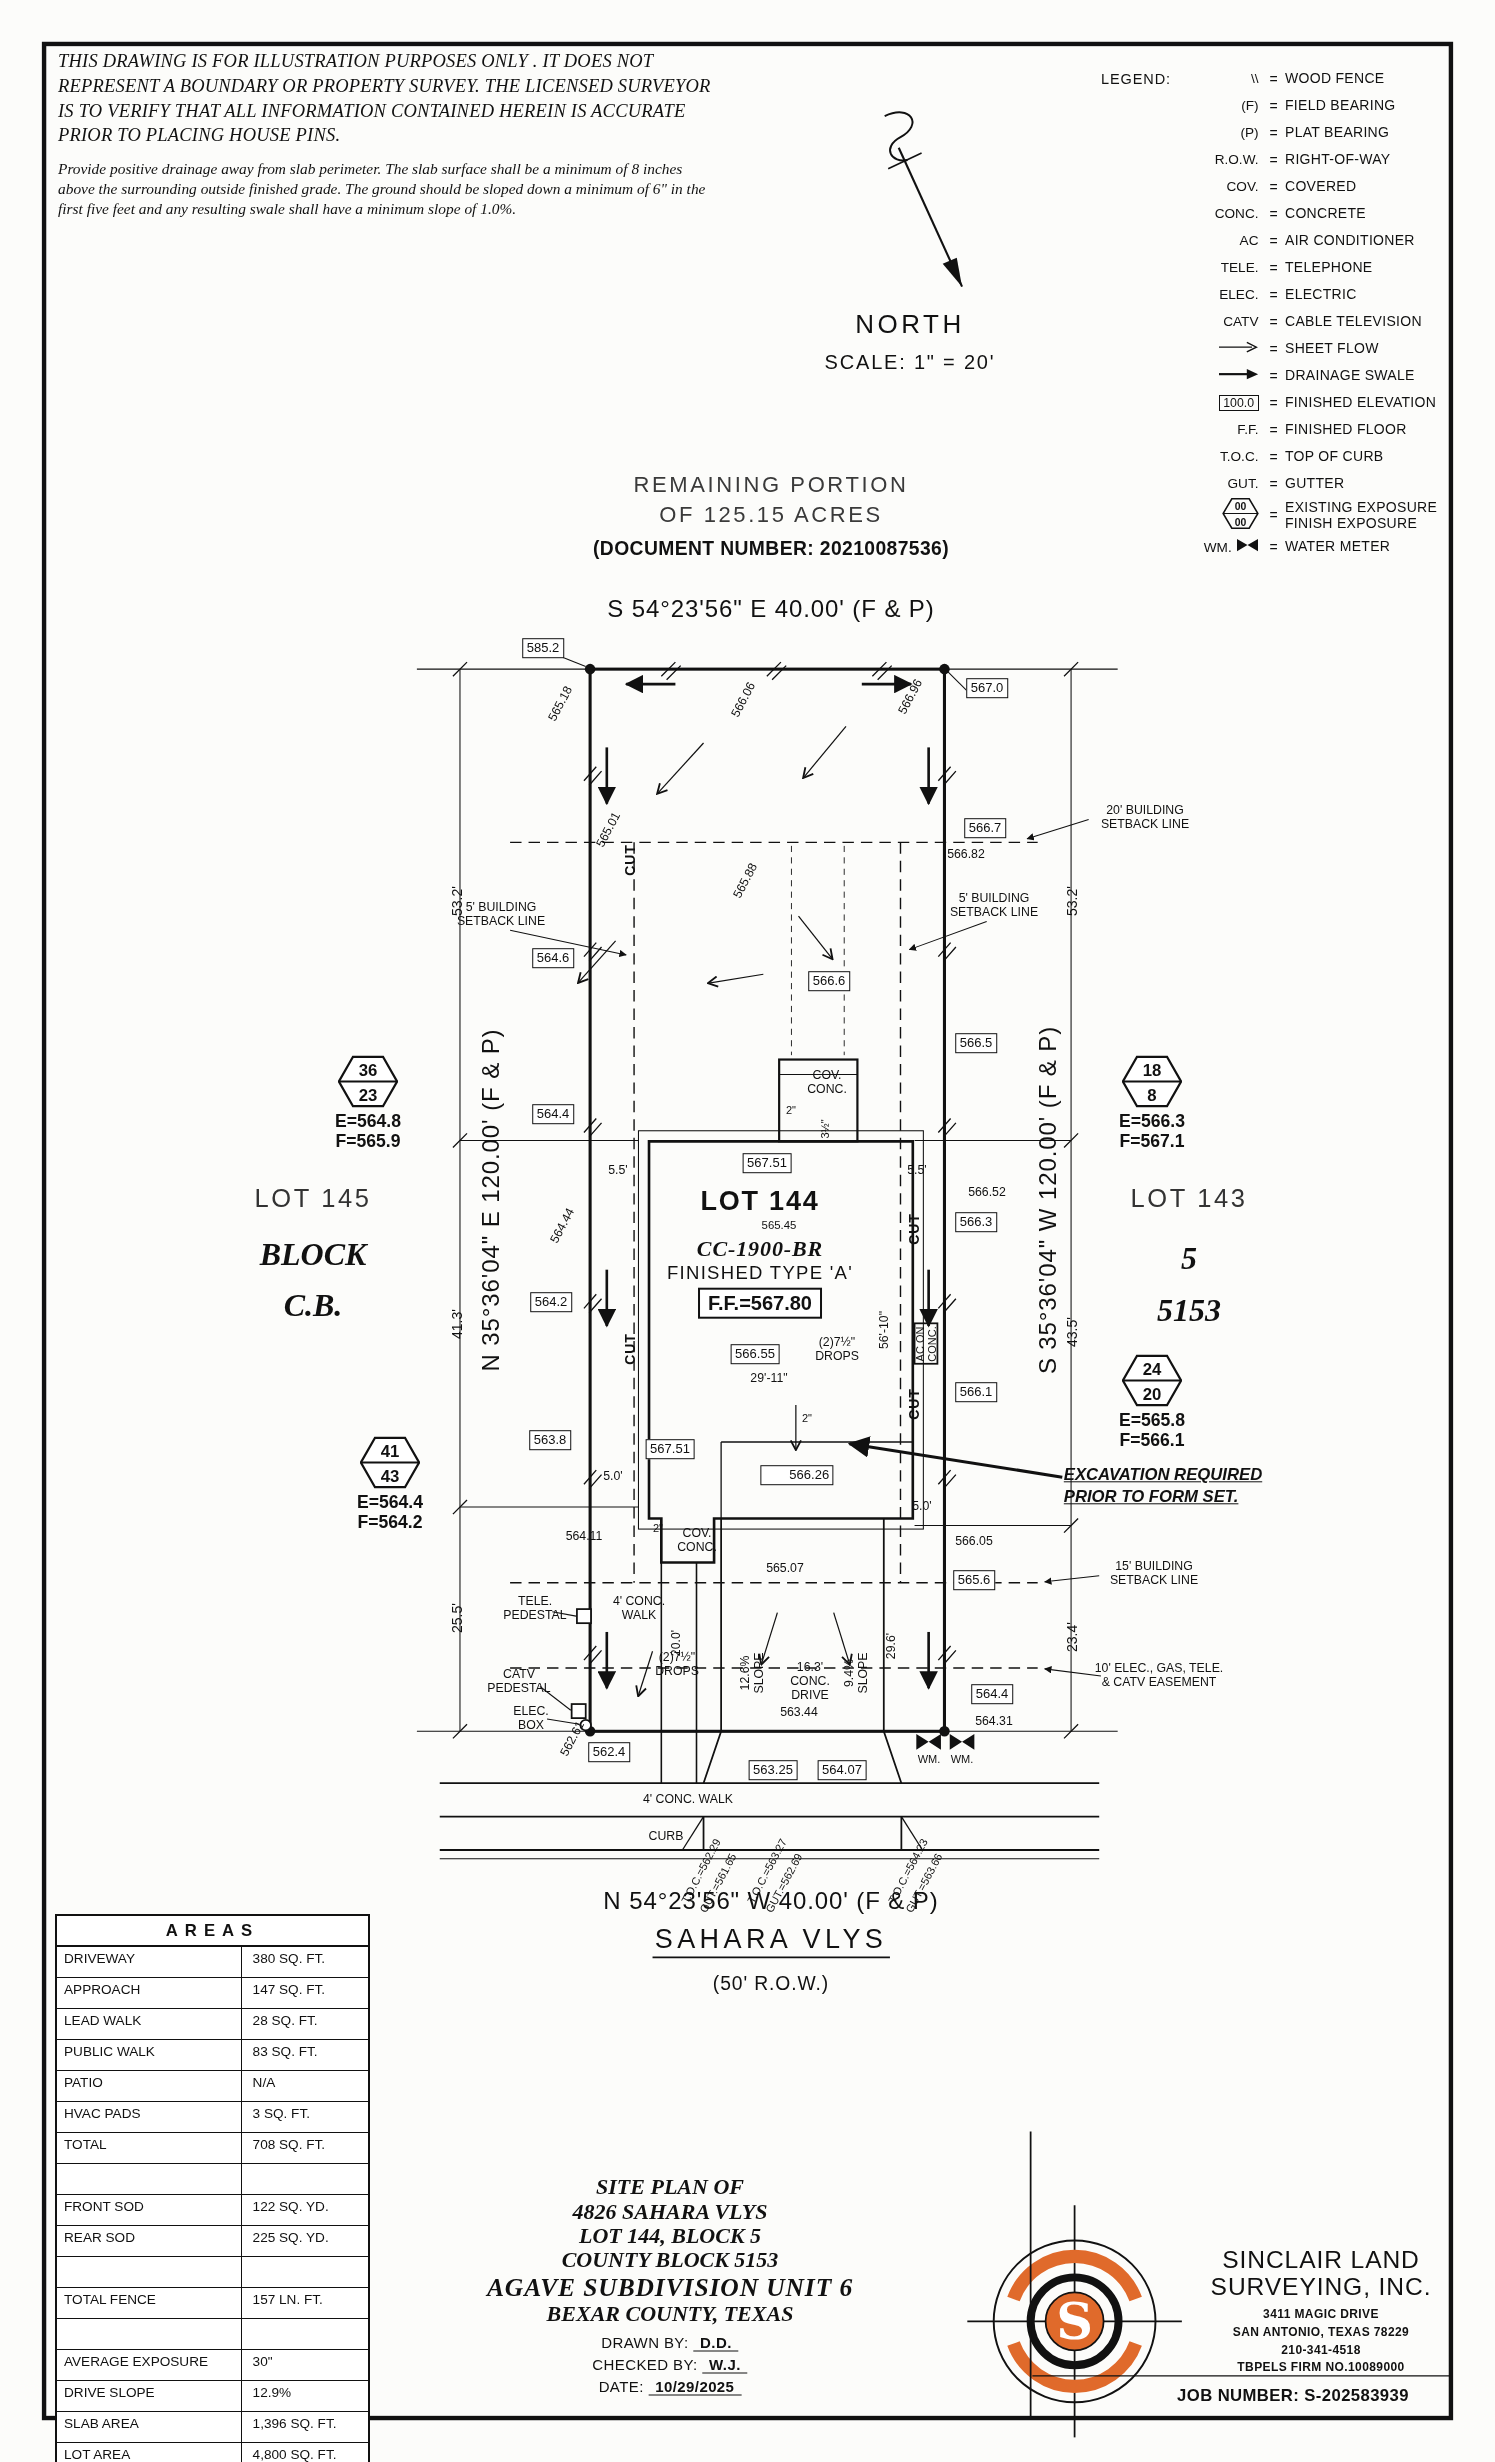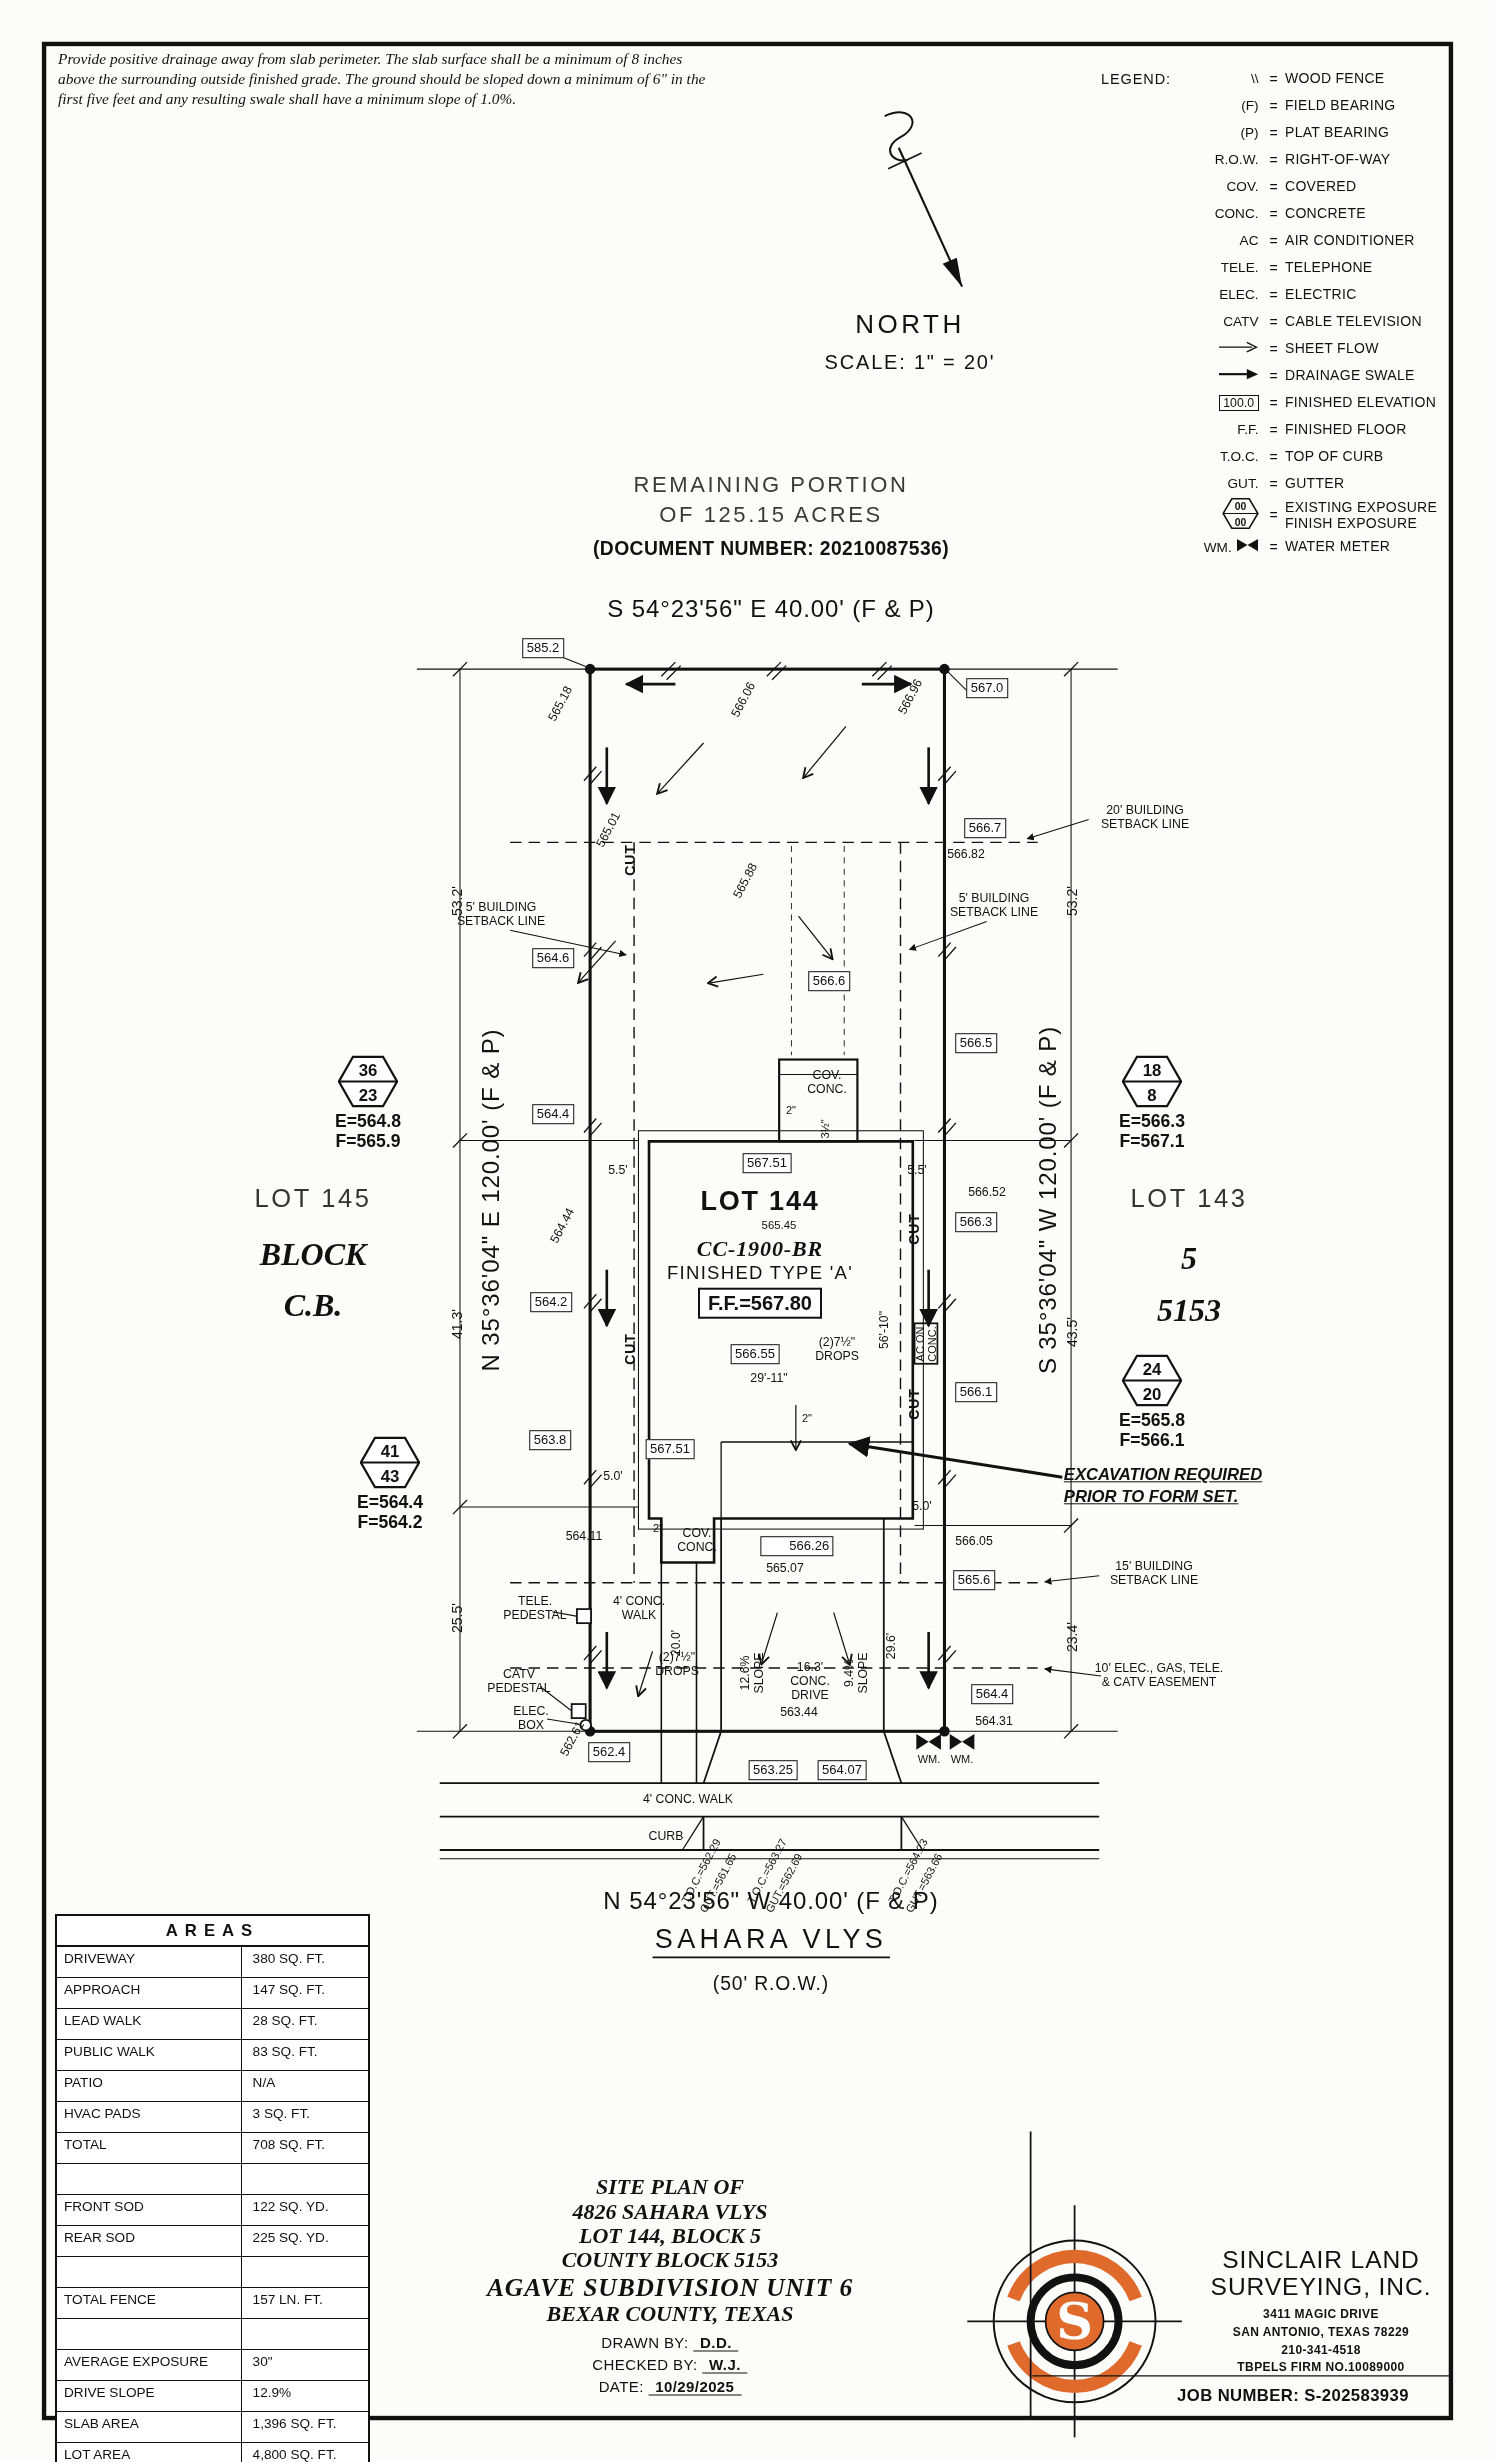--- a/index.html
+++ b/index.html
@@ -220,20 +220,21 @@
       <text x="1222" y="2660" class="logo-s">S</text>
     </g>
 
     <g stroke="#111">
       <line x1="1172" y1="2424" x2="1172" y2="2748" stroke-width="2"></line>
       <line x1="1174" y1="2702" x2="1648" y2="2702" stroke-width="1.5"></line>
     </g>
   </svg>
 
   <div class="disc">
+    <p class="disc-title">THIS DRAWING IS FOR ILLUSTRATION PURPOSES ONLY . IT DOES NOT REPRESENT A BOUNDARY OR PROPERTY SURVEY. THE LICENSED SURVEYOR IS TO VERIFY THAT ALL INFORMATION CONTAINED HEREIN IS ACCURATE PRIOR TO PLACING HOUSE PINS.</p>
     <p class="disc-body">Provide positive drainage away from slab perimeter. The slab surface shall be a minimum of 8 inches above the surrounding outside finished grade. The ground should be sloped down a minimum of 6" in the first five feet and any resulting swale shall have a minimum slope of 1.0%.</p>
   </div>
 
   <div class="ctr t-north" style="left:910px;top:324px">NORTH</div>
   <div class="ctr t-scale" style="left:910px;top:362px">SCALE:  1" = 20'</div>
 
   <div class="legend">
     <div class="lg-row">
         <span class="lg-title">LEGEND:</span>
         <span class="lg-sym">\\</span>
@@ -478,21 +479,21 @@
       <div class="co" style="left: 829px; top: 981px; transform: translate(-50%, -50%);">566.6</div>
       <div class="co" style="left: 976px; top: 1043px; transform: translate(-50%, -50%);">566.5</div>
       <div class="co" style="left: 553px; top: 1114px; transform: translate(-50%, -50%);">564.4</div>
       <div class="co" style="left: 767px; top: 1163px; transform: translate(-50%, -50%);">567.51</div>
       <div class="co" style="left: 976px; top: 1222px; transform: translate(-50%, -50%);">566.3</div>
       <div class="co" style="left: 551px; top: 1302px; transform: translate(-50%, -50%);">564.2</div>
       <div class="co" style="left: 755px; top: 1354px; transform: translate(-50%, -50%);">566.55</div>
       <div class="co" style="left: 976px; top: 1392px; transform: translate(-50%, -50%);">566.1</div>
       <div class="co" style="left: 550px; top: 1440px; transform: translate(-50%, -50%);">563.8</div>
       <div class="co" style="left: 670px; top: 1449px; transform: translate(-50%, -50%);">567.51</div>
-      <div class="co" style="left: 797px; top: 1546px; transform: translate(-50%, -50%); padding-left: 28px;">566.26</div>
+      <div class="co" style="left: 797px; top: 1475px; transform: translate(-50%, -50%); padding-left: 28px;">566.26</div>
       <div class="co" style="left: 974px; top: 1580px; transform: translate(-50%, -50%);">565.6</div>
       <div class="co" style="left: 992px; top: 1694px; transform: translate(-50%, -50%);">564.4</div>
       <div class="co" style="left: 609px; top: 1752px; transform: translate(-50%, -50%); text-align: center;">562.4</div>
       <div class="co" style="left: 773px; top: 1770px; transform: translate(-50%, -50%);">563.25</div>
       <div class="co" style="left: 842px; top: 1770px; transform: translate(-50%, -50%);">564.07</div>
     </div>
 
   <div>
 
       <div class="marker" style="left: 368px; top: 1103px; transform: translate(-50%, -50%);">

